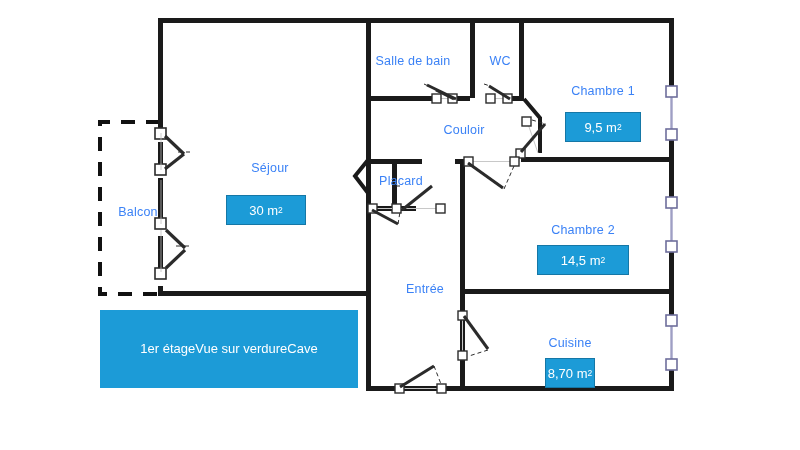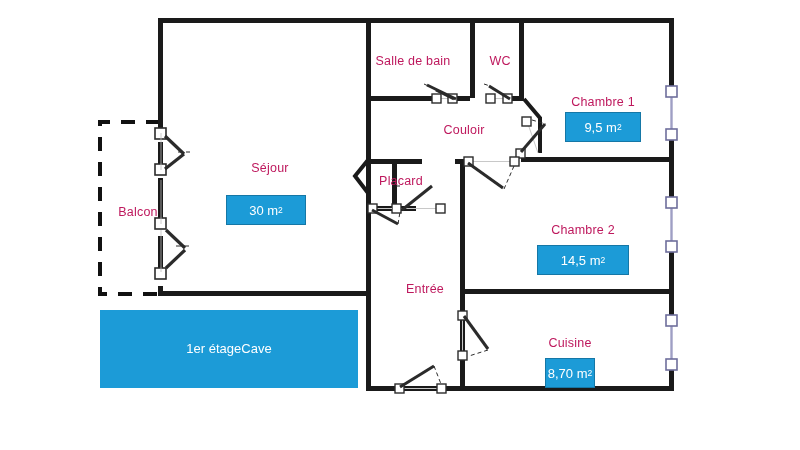--- a/index.html
+++ b/index.html
@@ -29,21 +29,21 @@
   .overlay {
     position: absolute;
     left: 0;
     top: 0;
     width: 800px;
     height: 450px;
     pointer-events: none;
   }
   .room-label {
     position: absolute;
-    color: #be185d;
+    color: #3b82f6;
     font-size: 12.5px;
     font-family: "Liberation Sans", sans-serif;
     white-space: nowrap;
     transform: translate(-50%, -50%);
     letter-spacing: 0.2px;
   }
   .area-badge {
     position: absolute;
     background: #1c9bd7;
     border: 1.2px solid #1577a6;
@@ -253,21 +253,21 @@
 
   <div class="overlay">
 
     <div class="room-label" style="left:138px; top:212px;">Balcon</div>
     <div class="room-label" style="left:270px; top:168px;">Séjour</div>
     <div class="room-label" style="left:413px; top:61px;">Salle de bain</div>
     <div class="room-label" style="left:500px; top:61px;">WC</div>
     <div class="room-label" style="left:464px; top:130px;">Couloir</div>
     <div class="room-label" style="left:401px; top:181px;">Placard</div>
     <div class="room-label" style="left:425px; top:289px;">Entrée</div>
-    <div class="room-label" style="left:603px; top:102px;">Chambre 1</div>
+    <div class="room-label" style="left:603px; top:91px;">Chambre 1</div>
     <div class="room-label" style="left:583px; top:230px;">Chambre 2</div>
     <div class="room-label" style="left:570px; top:343px;">Cuisine</div>
 
     <div class="area-badge" style="left:266px; top:210px; width:80px; height:30px;">
       <span>30 m</span>
         <sup>2</sup>
     </div>
     <div class="area-badge" style="left:603px; top:127px; width:76px; height:30px;">
       <span>9,5 m</span>
         <sup>2</sup>
@@ -276,17 +276,18 @@
       <span>14,5 m</span>
         <sup>2</sup>
     </div>
     <div class="area-badge" style="left:570px; top:373px; width:50px; height:30px;">
       <span>8,70 m</span>
         <sup>2</sup>
     </div>
 
     <div class="info-box" style="left:100px; top:310px; width:258px; height:78px;">
       <span class="info-line">1er étage</span>
+      <span class="info-line">Vue sur verdure</span>
       <span class="info-line">Cave</span>
     </div>
 
   </div>
 </div>
 
 </body></html>

